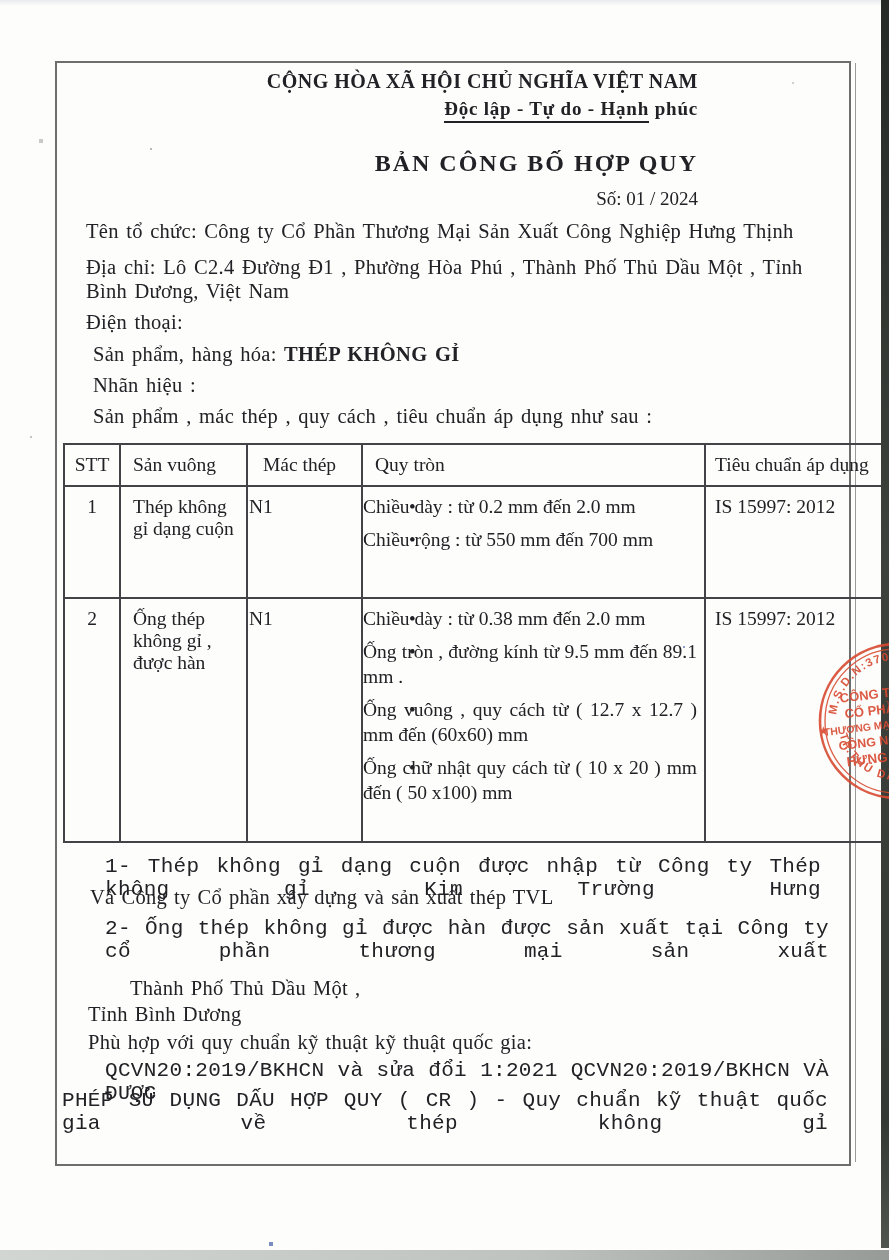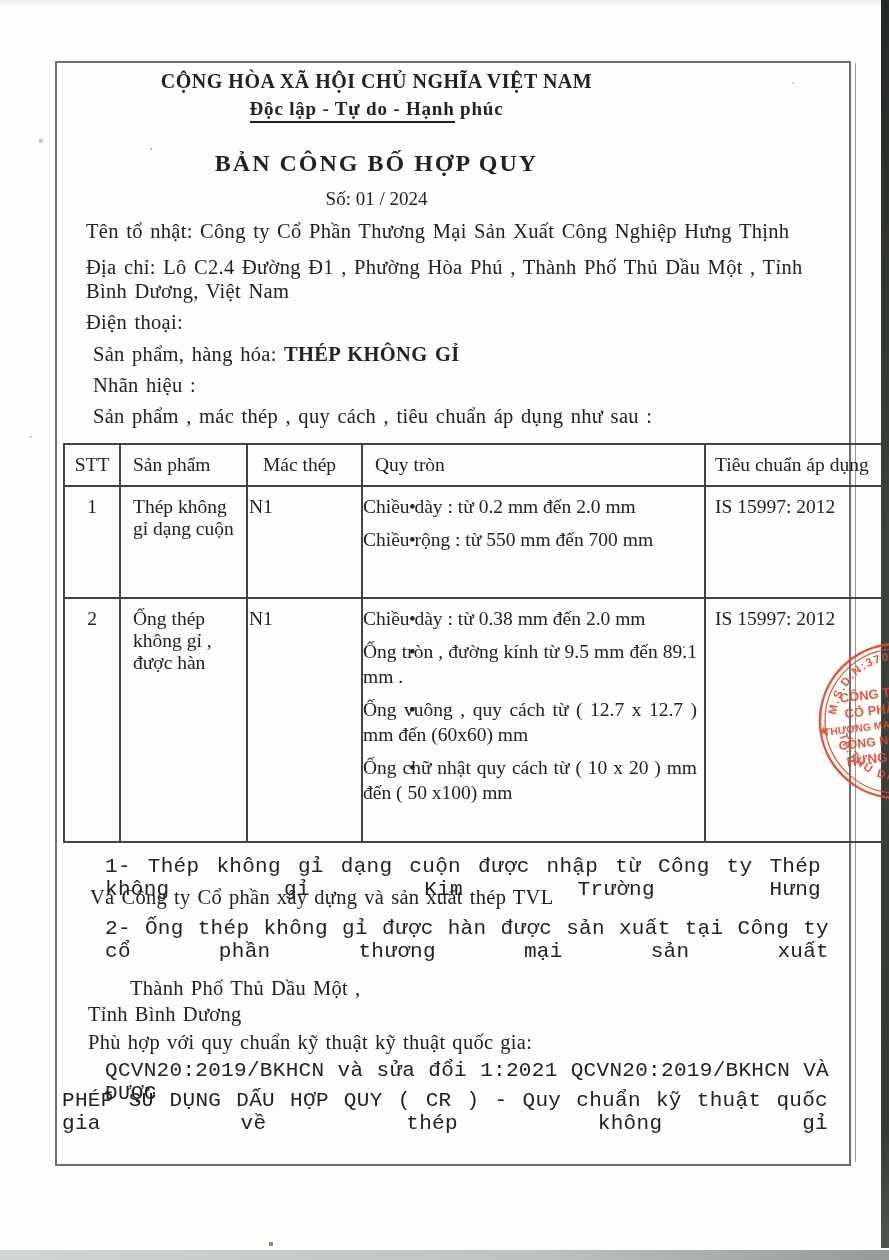--- a/index.html
+++ b/index.html
@@ -23,21 +23,21 @@
   .noise{position:absolute;left:0;top:0;width:2px;height:2px;background:transparent;
     box-shadow:40px 140px 0 1px #c9c9c6, 150px 148px 0 0 #b9b9b6, 792px 82px 0 0 #cfcfcc,
                30px 436px 0 0 #c4c4c2, 270px 1243px 0 1px #7b8cc0, 683px 646px 0 0 #8e9cc9;}
 
   
   .frame{position:absolute;left:55px;top:61px;width:792px;height:1101px;
     border:2px solid #6e6e6e;}
   .frame-line2{position:absolute;left:855px;top:63px;width:1px;height:1099px;background:#9a9a9a;}
 
   
-  .c{position:absolute;left:55px;width:643px;text-align:center;}
+  .c{position:absolute;left:55px;width:643px;text-align:right;}
   .h-national{top:70px;font-size:20px;font-weight:bold;letter-spacing:.5px;}
   .h-motto{top:98px;font-size:19px;font-weight:bold;letter-spacing:.8px;}
   .h-motto .u{border-bottom:2px solid #212126;padding-bottom:2px;}
   .h-title{top:150px;font-size:24px;font-weight:bold;letter-spacing:2px;}
   .h-so{top:188px;font-size:19px;}
 
   
   .line{position:absolute;font-size:20.5px;letter-spacing:.3px;word-spacing:2px;white-space:nowrap;}
   .bold{font-weight:bold;text-align:right;}
 
@@ -79,33 +79,33 @@
   <div class="frame"></div>
   <div class="frame-line2"></div>
   <div class="noise"></div>
 
   <div class="c h-national">CỘNG HÒA XÃ HỘI CHỦ NGHĨA VIỆT NAM</div>
   <div class="c h-title">BẢN CÔNG BỐ HỢP QUY</div>
 
   <div class="c h-motto"><span class="u">Độc lập - Tự do - Hạnh</span><span> phúc</span></div>
   <div class="c h-so">Số: 01 / 2024</div>
 
-  <div class="line" style="left:86px;top:220px;">Tên tổ nhật: Công ty Cổ Phần Thương Mại Sản Xuất Công Nghiệp Hưng Thịnh</div>
+  <div class="line" style="left:86px;top:220px;">Tên tổ chức: Công ty Cổ Phần Thương Mại Sản Xuất Công Nghiệp Hưng Thịnh</div>
   <div class="line" style="left:86px;top:256px;">Địa chỉ: Lô C2.4 Đường Đ1 , Phường Hòa Phú , Thành Phố Thủ Dầu Một , Tỉnh</div>
   <div class="line" style="left:86px;top:280px;text-align:right;">Bình Dương, Việt Nam</div>
   <div class="line" style="left:86px;top:311px;">Điện thoại:</div>
   <div class="line" style="left:93px;top:343px;"><span>Sản phẩm, hàng hóa: </span><span class="bold">THÉP KHÔNG GỈ</span></div>
   <div class="line" style="left:93px;top:374px;">Nhãn hiệu :</div>
   <div class="line" style="left:93px;top:405px;">Sản phẩm , mác thép , quy cách , tiêu chuẩn áp dụng như sau :</div>
 
   <table class="spec">
     <tbody>
         <tr class="hd">
       <th class="c-stt">STT</th>
-      <th class="c-sp">Sản phẩm</th>
+      <th class="c-sp">Sản vuông</th>
       <th class="c-mt">Mác thép</th>
       <th class="c-qc">Quy tròn</th>
       <th class="c-tc">Tiêu chuẩn áp dụng</th>
     </tr>
     <tr class="r1">
       <td class="c-stt">1</td>
       <td class="c-sp">Thép không gỉ dạng cuộn</td>
       <td class="c-mt">N1</td>
       <td class="c-qc">
         <div class="spec-item">Chiều dày : từ 0.2 mm đến 2.0 mm</div>

